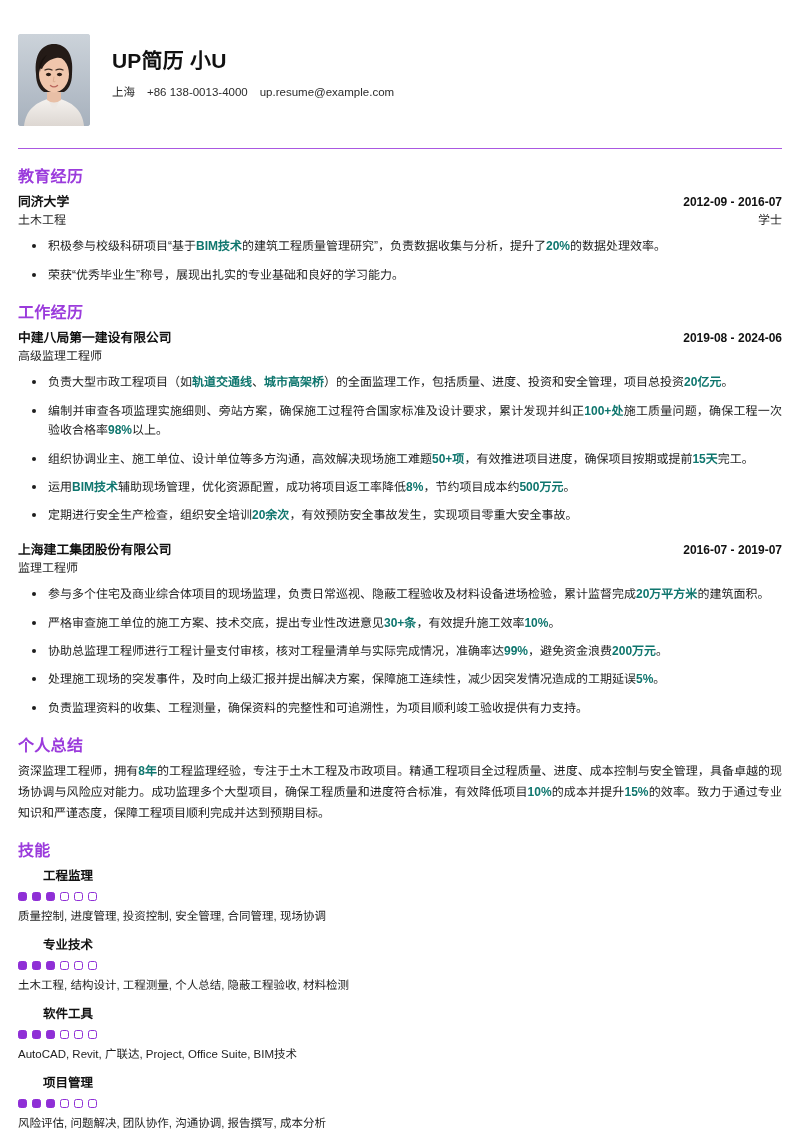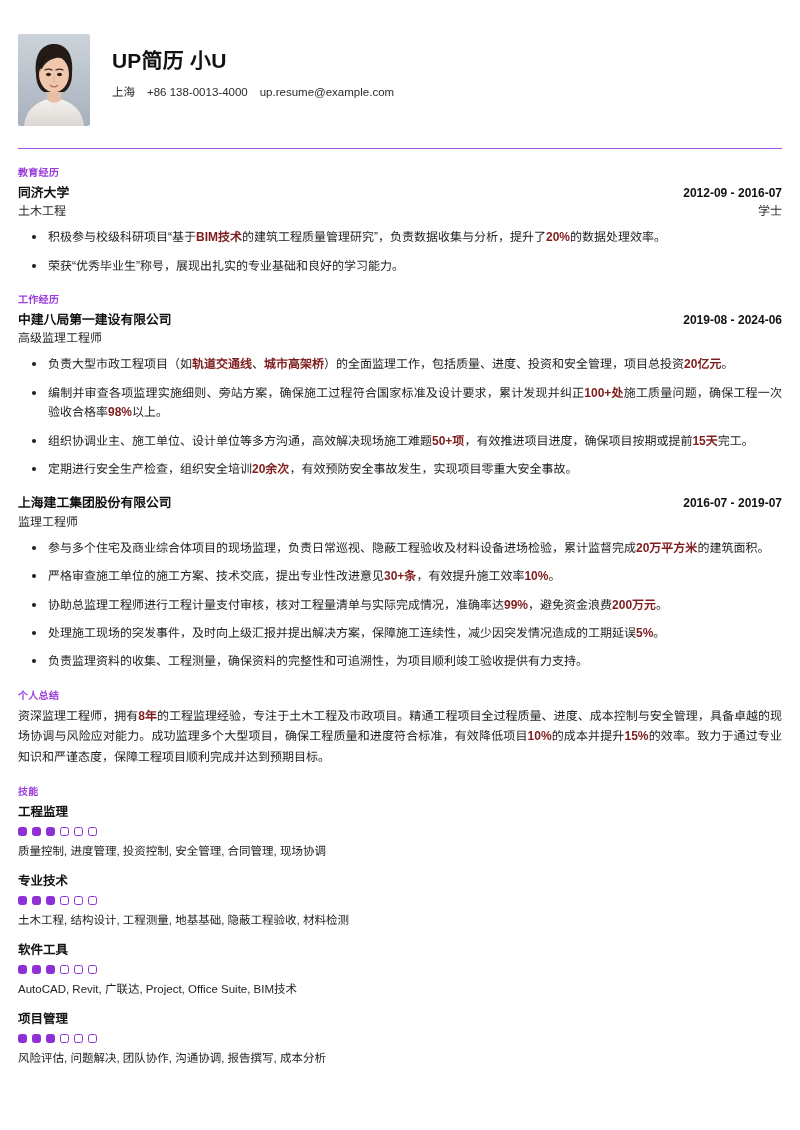--- a/index.html
+++ b/index.html
@@ -74,21 +74,21 @@
     margin: 22px 0 0 0;
     opacity: .85;
   }
 
   
   .section { margin-top: 16px; }
   .section:first-of-type { margin-top: 18px; }
 
   .section-title {
     color: #9b3bdc;
-    font-size: 10px;
+    font-size: 16px;
     font-weight: 700;
     letter-spacing: .3px;
     margin-bottom: 3px;
   }
 
   .entry { margin-bottom: 2px; }
   .entry + .entry { margin-top: 14px; }
 
   .entry-row {
     display: flex;
@@ -143,40 +143,41 @@
   ul.bullets li::before {
     content: "";
     position: absolute;
     left: 14px;
     top: 7px;
     width: 4px;
     height: 4px;
     border-radius: 50%;
     background: #1d1d1d;
   }
-  ul.bullets li b, .summary b { font-weight: 700; color: #7f1d1d; }
+  ul.bullets li b, .summary b { font-weight: 700; color: #0f766e; }
 
   
   .summary {
     font-size: 12px;
     line-height: 1.72;
     color: #1d1d1d;
     text-align: justify;
     margin-top: 2px;
   }
 
   
   .skill-block { margin-top: 11px; }
   .skill-block:first-of-type { margin-top: 4px; }
 
   .skill-name {
     font-size: 12.5px;
     font-weight: 700;
     color: #111111;
     margin-bottom: 6px;
+    margin-left: 25px;
   }
 
   .dots {
     display: flex;
     gap: 5px;
     margin-bottom: 7px;
   }
   .dot {
     width: 9px;
     height: 9px;
@@ -276,20 +277,21 @@
             <div class="entry-org">中建八局第一建设有限公司</div>
             <div class="entry-date">2019-08 - 2024-06</div>
           </div>
           <div class="entry-row">
             <div class="entry-sub">高级监理工程师</div>
           </div>
           <ul class="bullets">
             <li>负责大型市政工程项目（如<b>轨道交通线</b>、<b>城市高架桥</b>）的全面监理工作，包括质量、进度、投资和安全管理，项目总投资<b>20亿元</b>。</li>
             <li>编制并审查各项监理实施细则、旁站方案，确保施工过程符合国家标准及设计要求，累计发现并纠正<b>100+处</b>施工质量问题，确保工程一次验收合格率<b>98%</b>以上。</li>
             <li>组织协调业主、施工单位、设计单位等多方沟通，高效解决现场施工难题<b>50+项</b>，有效推进项目进度，确保项目按期或提前<b>15天</b>完工。</li>
+            <li>运用<b>BIM技术</b>辅助现场管理，优化资源配置，成功将项目返工率降低<b>8%</b>，节约项目成本约<b>500万元</b>。</li>
             <li>定期进行安全生产检查，组织安全培训<b>20余次</b>，有效预防安全事故发生，实现项目零重大安全事故。</li>
           </ul>
         </div>
         <div class="entry">
           <div class="entry-row">
             <div class="entry-org">上海建工集团股份有限公司</div>
             <div class="entry-date">2016-07 - 2019-07</div>
           </div>
           <div class="entry-row">
             <div class="entry-sub">监理工程师</div>
@@ -328,21 +330,21 @@
         <div class="skill-block">
           <div class="skill-name">专业技术</div>
           <div class="dots">
             <span class="dot filled"></span>
             <span class="dot filled"></span>
             <span class="dot filled"></span>
             <span class="dot"></span>
             <span class="dot"></span>
             <span class="dot"></span>
           </div>
-          <div class="skill-tags">土木工程, 结构设计, 工程测量, 地基基础, 隐蔽工程验收, 材料检测</div>
+          <div class="skill-tags">土木工程, 结构设计, 工程测量, 个人总结, 隐蔽工程验收, 材料检测</div>
         </div>
         <div class="skill-block">
           <div class="skill-name">软件工具</div>
           <div class="dots">
             <span class="dot filled"></span>
             <span class="dot filled"></span>
             <span class="dot filled"></span>
             <span class="dot"></span>
             <span class="dot"></span>
             <span class="dot"></span>

